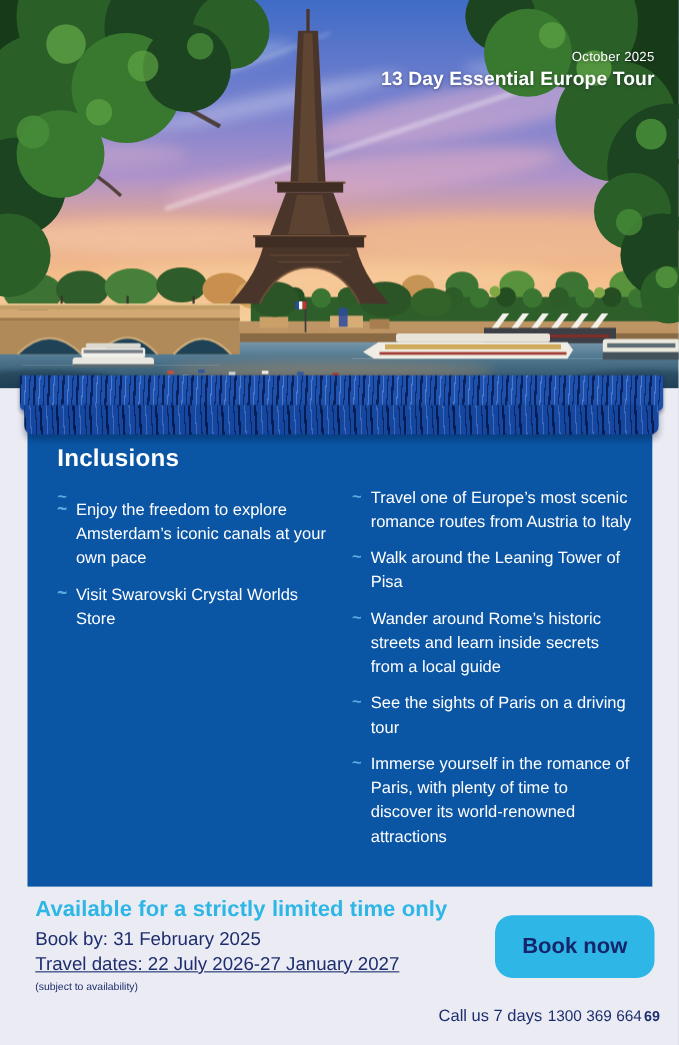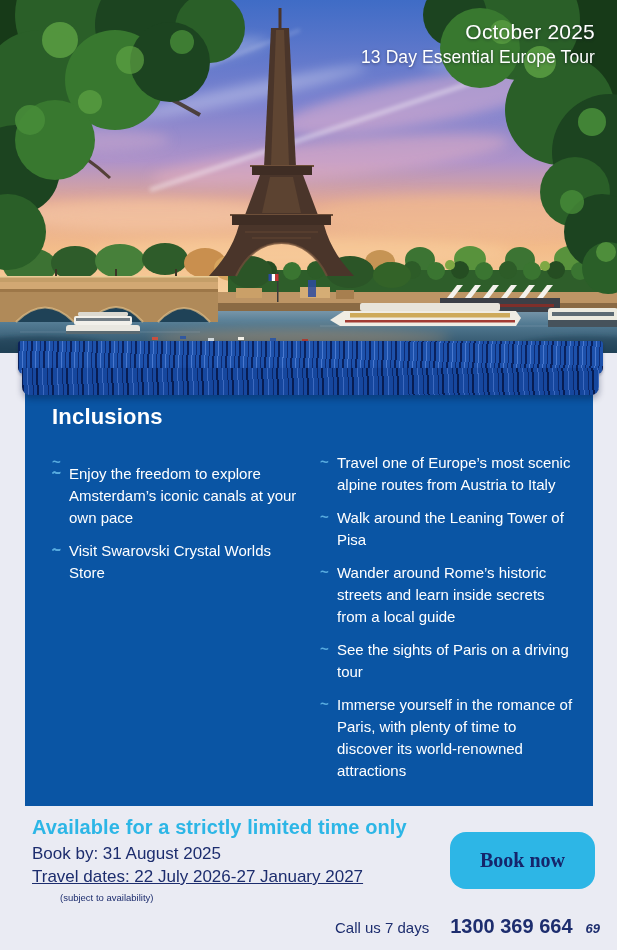--- a/index.html
+++ b/index.html
@@ -10,22 +10,22 @@
     background:#eaebf3; overflow:hidden;
   }
 
   
   .hero{ position:absolute; left:0; top:0; width:617px; height:353px; z-index:0; }
   .hero svg{ display:block; }
   .hero-caption{
     position:absolute; top:20px; right:22px; z-index:2; text-align:right;
     color:#ffffff; text-shadow:0 1px 3px rgba(20,20,40,.45);
   }
-  .hero-caption .month{ font-size:21px; font-weight:400; letter-spacing:.2px; }
-  .hero-caption .tour{ font-size:17.5px; font-weight:400; margin-top:3px; letter-spacing:.1px; }
+  .hero-caption .month{ font-size:12px; font-weight:400; letter-spacing:.2px;margin-top:24px; }
+  .hero-caption .tour{ font-size:17.5px; font-weight:700; margin-top:3px; letter-spacing:.1px; }
 
   
   .fringe{ position:absolute; left:18px; top:341px; width:585px; height:54px; z-index:3; }
   .fringe .t1{
     position:absolute; left:0; right:0; top:0; height:33px;
     background-color:#1d51ab;
     background-image:repeating-linear-gradient(93deg,
       rgba(8,28,84,.9) 0 2px, rgba(8,28,84,0) 2px 5px,
       rgba(82,128,214,.85) 5px 6px, rgba(8,28,84,0) 6px 9px,
       rgba(12,40,110,.9) 9px 10px, rgba(12,40,110,0) 10px 13px);
@@ -41,55 +41,55 @@
       rgba(10,36,100,.9) 11px 12px, rgba(10,36,100,0) 12px 15px);
     border-radius:0 0 8px 8px;
     box-shadow:0 4px 6px rgba(10,20,60,.35);
   }
 
   
   .panel{
     position:absolute; left:25px; top:365px; width:568px; height:441px;
     background:#0a55a4; z-index:1; padding:39px 0 0 27px;
   }
-  .panel h2{ color:#ffffff; font-size:22px; font-weight:700; margin-bottom:22px; letter-spacing:.2px; }
+  .panel h2{ color:#ffffff; font-size:22px; font-weight:700; margin-bottom:12px; letter-spacing:.2px; }
   .cols{ display:flex; }
   .col{ list-style:none; }
   .col-l{ width:268px; padding-right:16px; }
   .col-r{ width:256px; }
   .col li{
     position:relative; padding-left:17px; margin-bottom:11px;
     color:#ffffff; font-size:15px; line-height:22px;
   }
   .col li .mark{
     position:absolute; left:0; top:-1px; color:#58abdf; font-weight:700;
   }
 
   
   .offer-headline{
     position:absolute; left:32px; top:816px; z-index:2;
     color:#2db6e6; font-size:20px; font-weight:700; letter-spacing:.1px;
   }
   .offer-bookby{ position:absolute; left:32px; top:844px; color:#1d2d6e; font-size:17px; }
   .offer-dates{ position:absolute; left:32px; top:867px; color:#1d2d6e; font-size:17px;text-decoration:underline; }
-  .offer-conditions{ position:absolute; left:32px; top:892px; color:#1d2d6e; font-size:9.5px;margin-left:28px; }
+  .offer-conditions{ position:absolute; left:32px; top:892px; color:#1d2d6e; font-size:9.5px; }
   .book-now{
     position:absolute; left:450px; top:832px; width:145px; height:57px;
     background:#2db6e6; border:none; border-radius:16px; cursor:pointer;
-    display:flex; align-items:center; justify-content:center; z-index:2;font-family:Liberation Serif, serif;
+    display:flex; align-items:center; justify-content:center; z-index:2;
   }
   .book-now span{ color:#15256b; font-size:20px; font-weight:700; }
 
   
   .footer-line{
     position:absolute; right:17px; top:915px; z-index:2;
     color:#1d2d6e; font-size:15px; white-space:nowrap;
   }
-  .footer-line .phone{ font-weight:700; font-size:20px; margin-left:21px; }
-  .footer-line .pagenum{ font-weight:700; font-size:13px; margin-left:13px;font-style:italic; }
+  .footer-line .phone{ font-weight:400; font-size:14px; margin-left:5px; }
+  .footer-line .pagenum{ font-weight:700; font-size:13px; margin-left:2px; }
 </style>
 </head>
 <body>
 
 <div class="page">
 
   <div class="hero">
     <svg width="617" height="353" viewBox="0 0 617 353">
       <defs>
         <linearGradient id="sky" x1="0" y1="0" x2="0" y2="1">
@@ -332,31 +332,31 @@
       <ul class="col col-l">
         <li><span class="mark">~</span></li>
         <li><span class="mark">~</span></li>
         <li><span class="mark">~</span></li>
         <li><span class="mark">~</span><span>Enjoy the freedom to explore Amsterdam’s iconic canals at your own pace</span></li>
         <li><span class="mark">~</span></li>
         <li><span class="mark">~</span></li>
         <li><span class="mark">~</span><span>Visit Swarovski Crystal Worlds Store</span></li>
       </ul>
       <ul class="col col-r">
-        <li><span class="mark">~</span><span>Travel one of Europe’s most scenic alpine routes from Austria to Italy</span></li>
+        <li><span class="mark">~</span><span>Travel one of Europe’s most scenic romance routes from Austria to Italy</span></li>
         <li><span class="mark">~</span><span>Walk around the Leaning Tower of Pisa</span></li>
         <li><span class="mark">~</span><span>Wander around Rome’s historic streets and learn inside secrets from a local guide</span></li>
         <li><span class="mark">~</span><span>See the sights of Paris on a driving tour</span></li>
         <li><span class="mark">~</span><span>Immerse yourself in the romance of Paris, with plenty of time to discover its world-renowned attractions</span></li>
       </ul>
     </div>
   </div>
 
   <div class="offer-headline">Available for a strictly limited time only</div>
-  <div class="offer-bookby">Book by: 31 August 2025</div>
+  <div class="offer-bookby">Book by: 31 February 2025</div>
   <div class="offer-dates">Travel dates: 22 July 2026-27 January 2027</div>
   <div class="offer-conditions">(subject to availability)</div>
 
   <button class="book-now">
     <span>Book now</span>
   </button>
 
   <div class="footer-line">
     <span>Call us 7 days</span><span class="phone">1300 369 664</span><span class="pagenum">69</span>
   </div>

